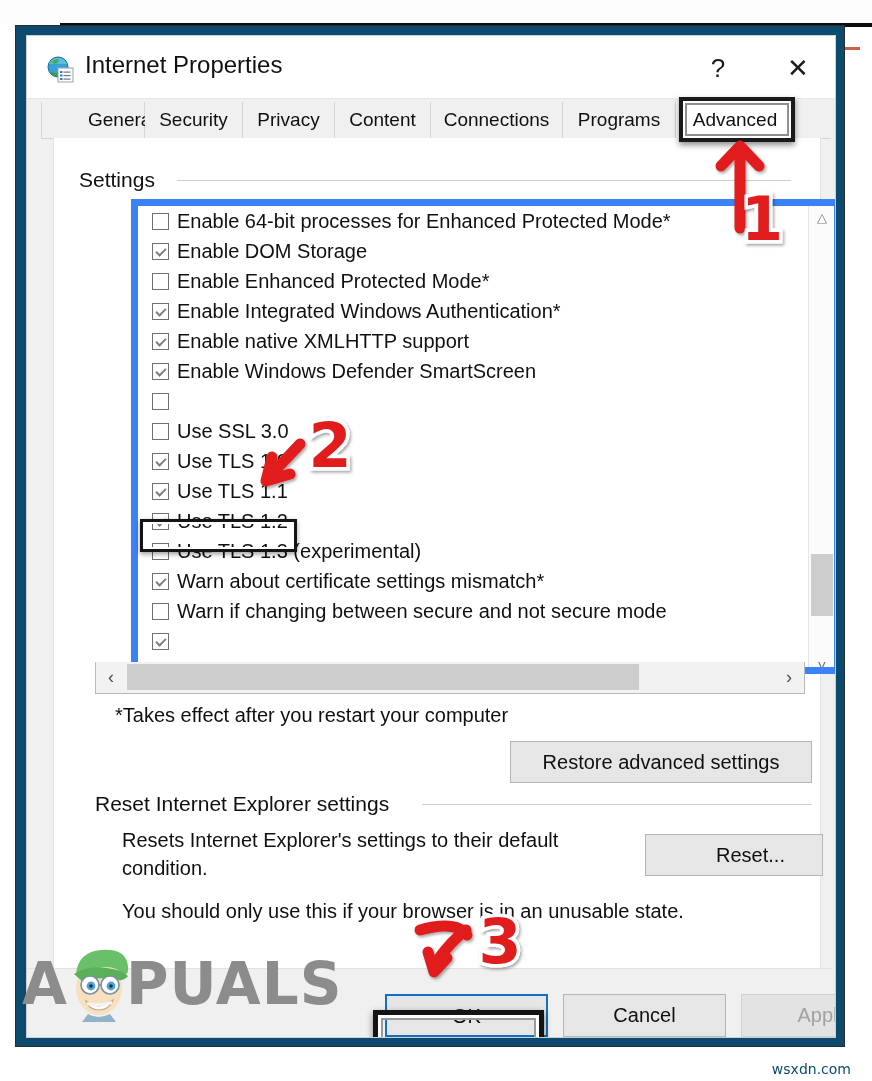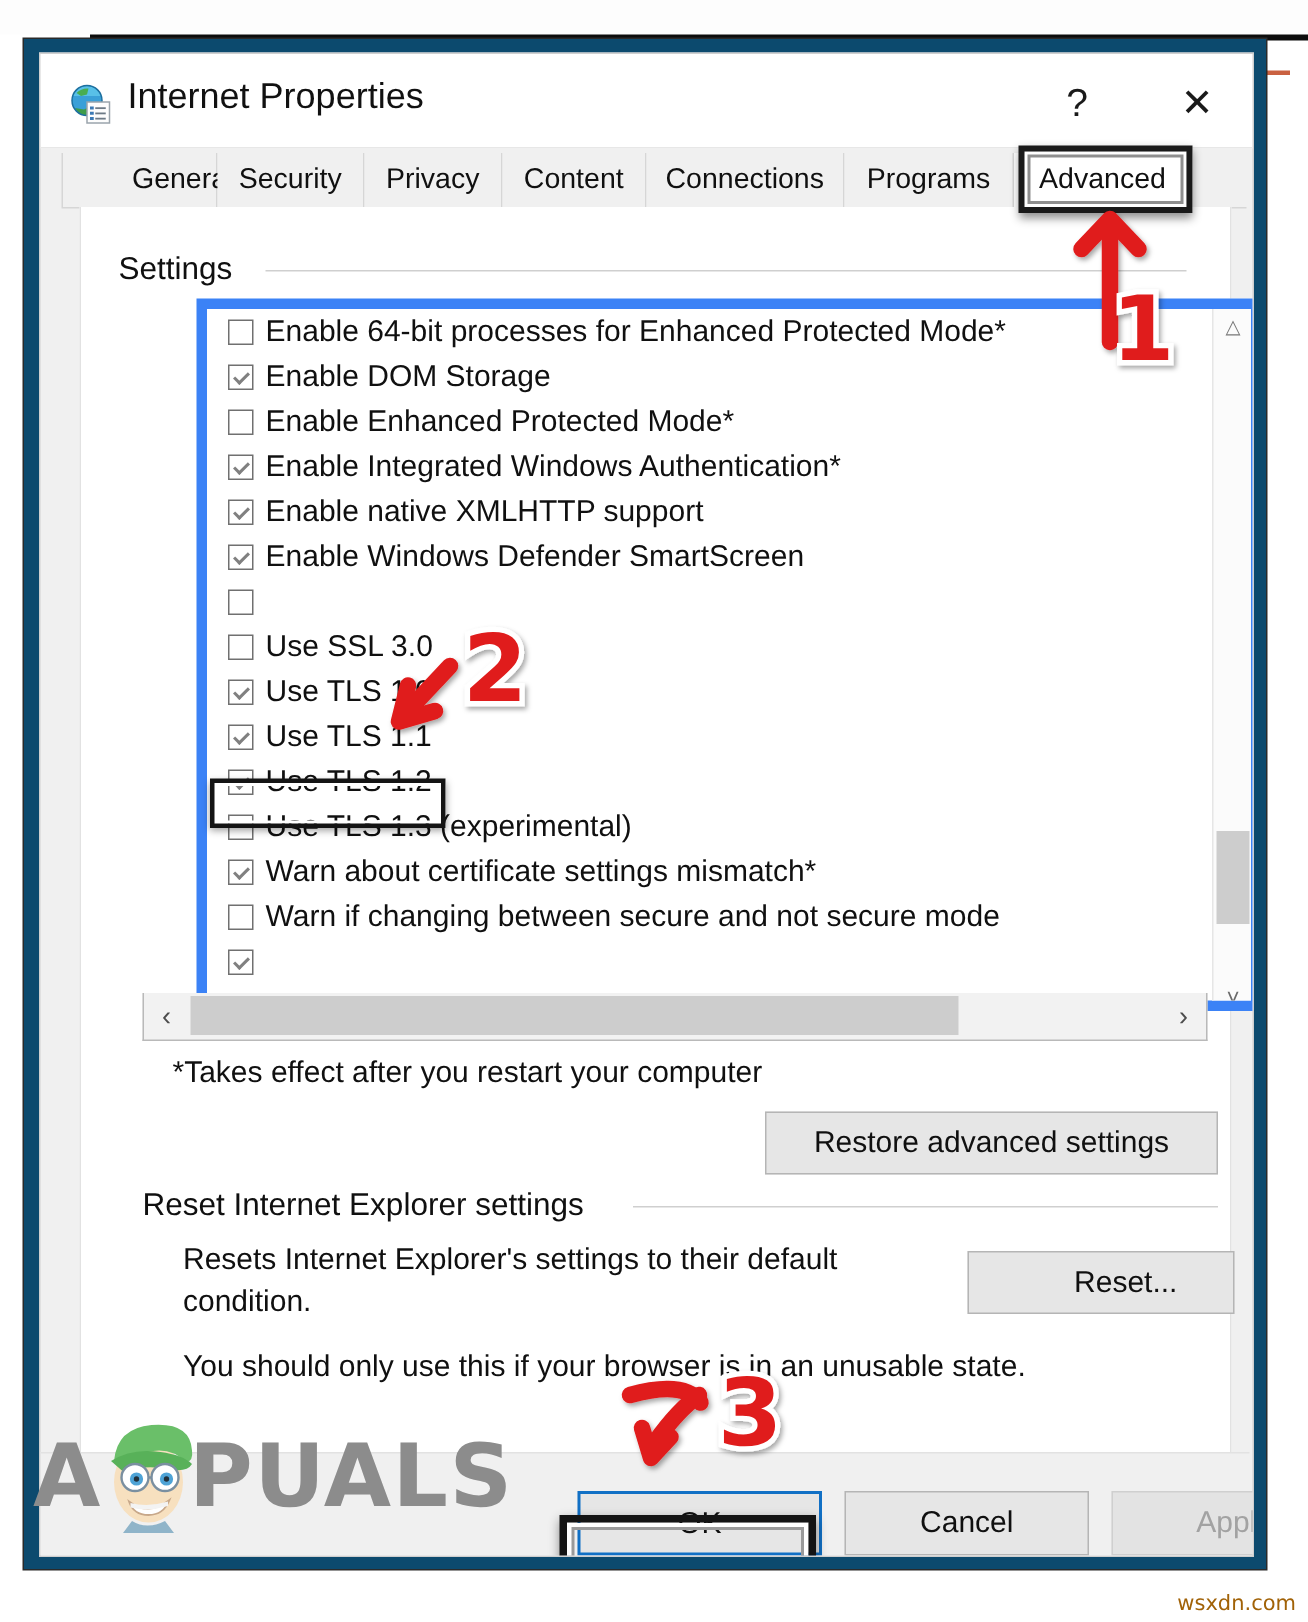--- a/index.html
+++ b/index.html
@@ -180,21 +180,21 @@
   
   .anno{position:absolute;left:0;top:0;width:872px;height:1081px;pointer-events:none;z-index:40;}
 
   
   .wm-appuals{position:absolute;left:22px;top:942px;z-index:35;}
   .wm-text{
     font-size:58px;font-weight:bold;color:#8c8c8c;letter-spacing:1px;
     font-family:"DejaVu Sans", sans-serif;
   }
   .wm-wsxdn{
-    position:absolute;right:8px;bottom:4px;font-size:14px;color:#a16207;
+    position:absolute;right:21px;bottom:4px;font-size:14px;color:#0c4a6e;
     font-family:"DejaVu Sans", sans-serif;z-index:35;margin-top:32px;
   }
 </style>
 </head>
 <body>
 
 <div id="page-root">
 
   <div class="top-strip"></div>
   <div class="top-strip-line">

